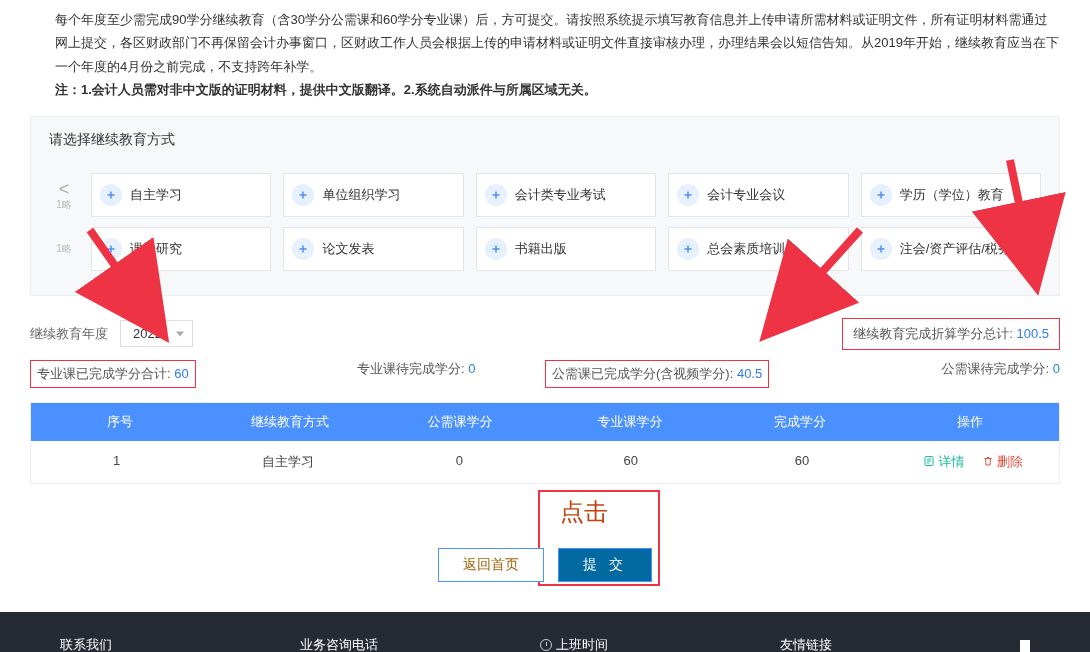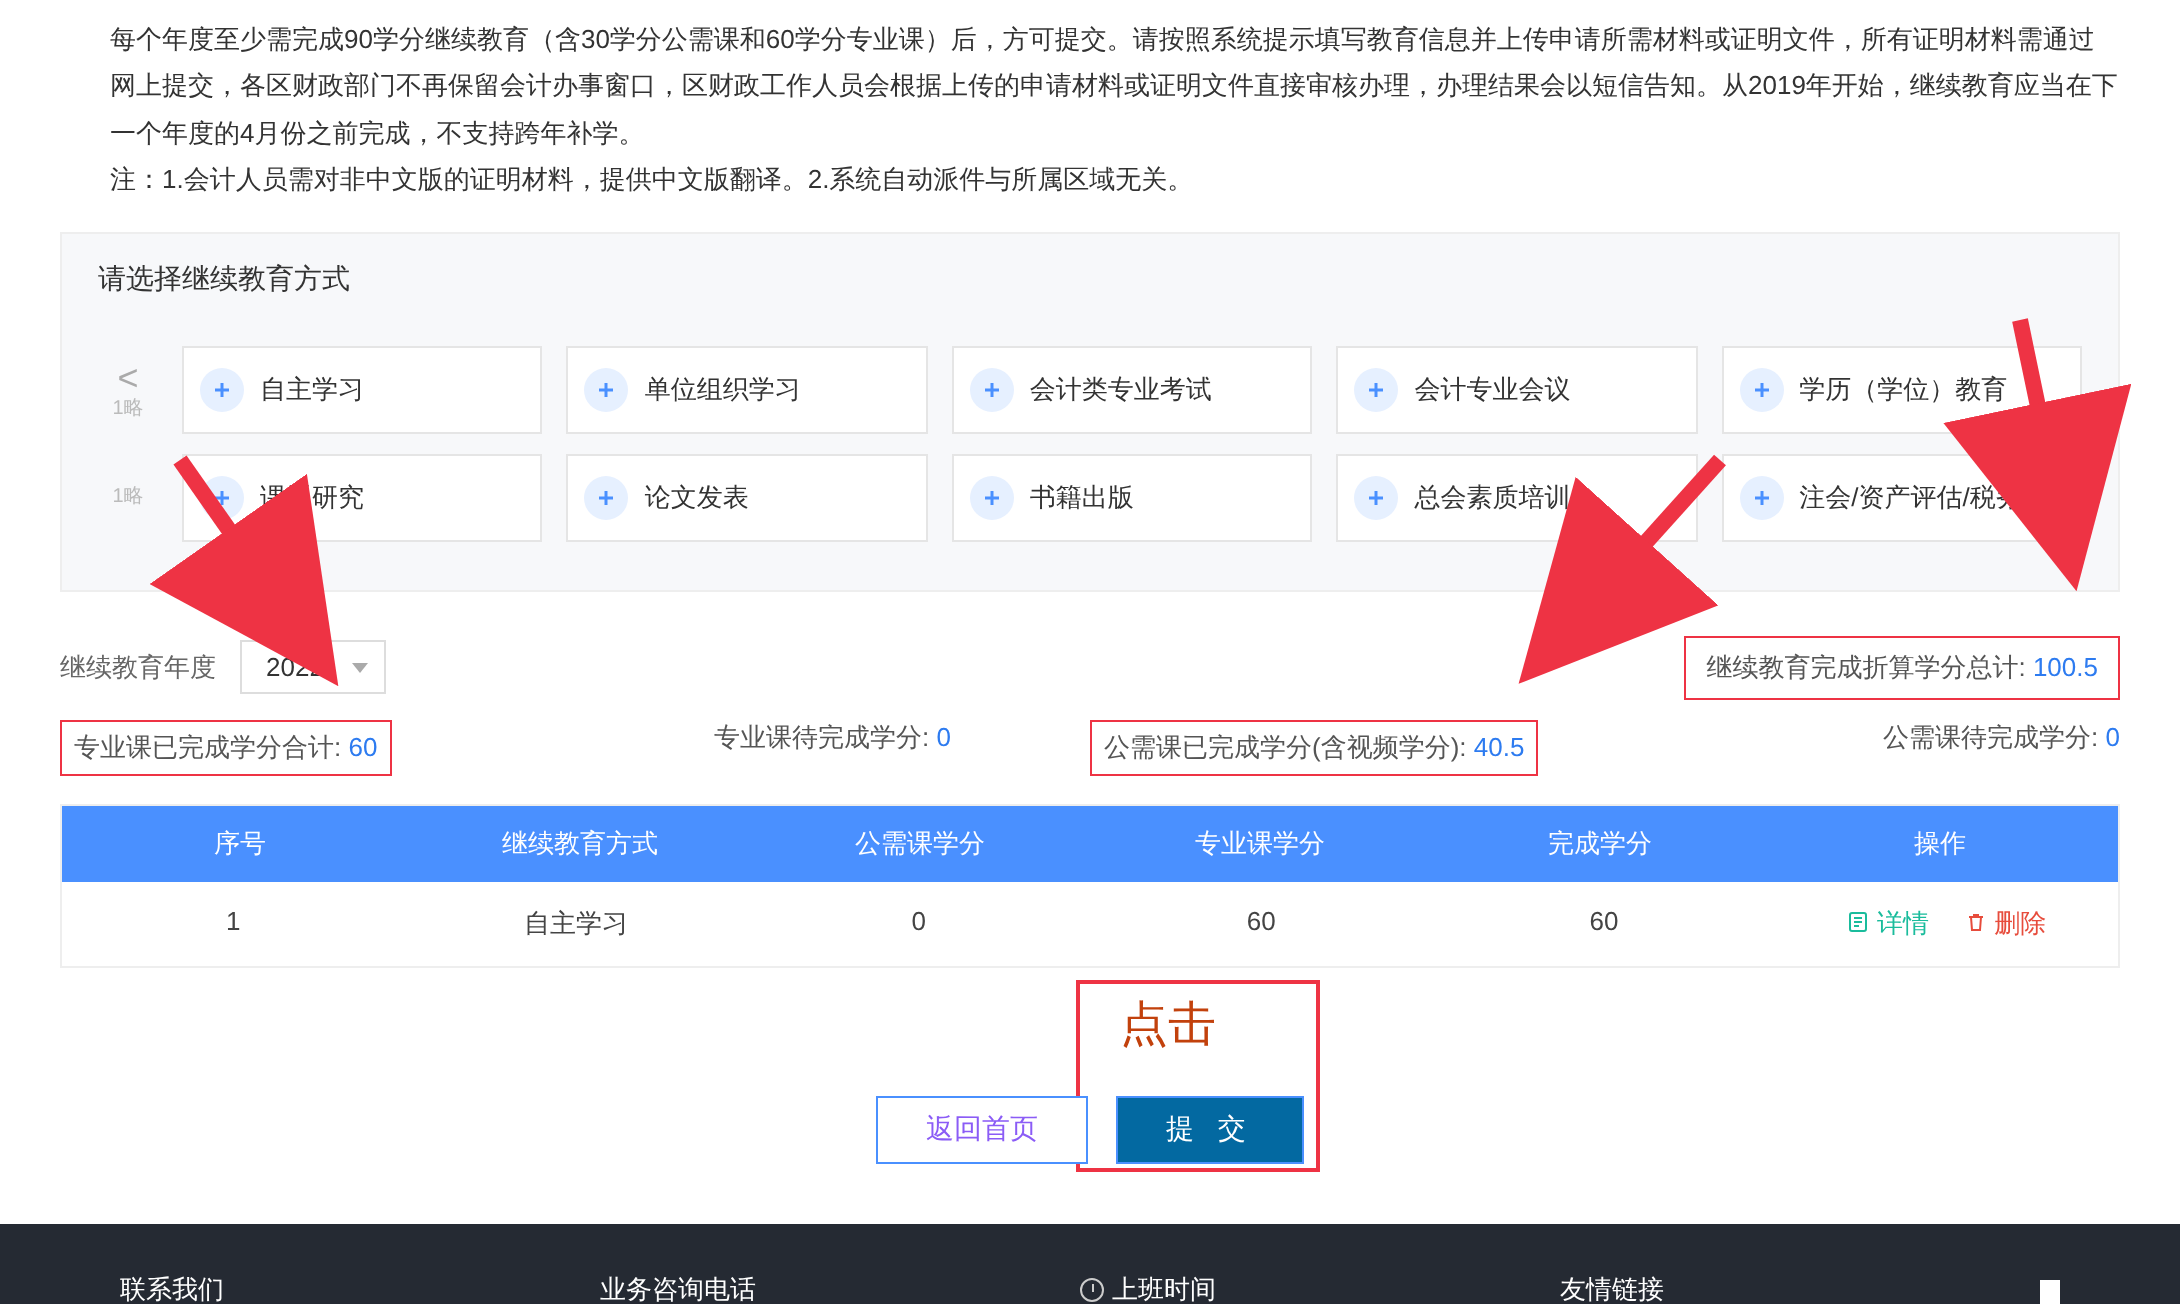--- a/index.html
+++ b/index.html
@@ -1,18 +1,18 @@
 <!DOCTYPE html>
 <html><head>
 <meta charset="utf-8">
 <style>
 *{margin:0;padding:0;box-sizing:border-box;font-family:"Microsoft YaHei",sans-serif}
 body{background:#fff;font-size:13px;color:#333;width:1090px}
 .intro{padding:8px 30px 4px 55px;line-height:1.8;font-size:13px}
-.intro span{font-weight:normal}
+.intro span{font-weight:bold}
 .panel{margin:10px 30px;padding:14px 18px;background:#f7f8fa;border:1px solid #eee}
 .panel-title{font-size:14px;margin-bottom:24px}
 .method-row{display:flex;gap:12px;margin-bottom:10px}
 .method-row .sidecol{width:30px;color:#bbb;font-size:12px;line-height:1;display:flex;flex-direction:column;justify-content:center;align-items:center}
 .method-row .sidecol .ch{font-size:18px;color:#aaa;line-height:1.2}
 .method{flex:1;background:#fff;border:1px solid #e5e5e5;padding:10px 8px;display:flex;align-items:center;gap:8px}
 .plus{width:22px;height:22px;border-radius:50%;background:#e6f0ff;display:flex;align-items:center;justify-content:center;color:#4a90ff;font-size:16px}
 .plus svg{width:12px;height:12px}
 .year-row{display:flex;align-items:center;margin:22px 30px 10px 30px;gap:12px}
 .year-row .lbl{color:#666}
@@ -30,21 +30,21 @@
 .table{margin:0 30px;border:1px solid #eee;background:#fff}
 .thead{background:#4a90ff;color:#fff;display:flex;padding:10px 4px;text-align:center;font-size:13px}
 .tbody{display:flex;padding:12px 0;text-align:center;font-size:13px;color:#444}
 .thead>div,.tbody>div{flex:1}
 .ops{color:#555}
 .ops .detail{color:#1abc9c;margin-right:14px}
 .ops .del{color:#e74c3c}
 .ops .ic{display:inline-block;width:12px;height:12px;vertical-align:-1px;margin-right:3px}
 .btns{display:flex;justify-content:center;gap:14px;margin:12px 0 18px}
 .btn{padding:7px 24px;font-size:14px;cursor:pointer}
-.btn-o{background:#fff;border:1px solid #4a90ff;color:#8b5cf6}
+.btn-o{background:#fff;border:1px solid #4a90ff;color:#a16207}
 .btn-p{background:#0369a1;border:1px solid #4a90ff;color:#fff;letter-spacing:4px}
 .footer{background:#252a33;color:#ccc;padding:24px 60px;display:flex;gap:120px;font-size:13px;margin-top:28px}
 .footer .col{min-width:120px}
 .footer .hd{margin-bottom:0;color:#fff}
 .footer .clock{display:inline-block;width:12px;height:12px;border:1px solid #ccc;border-radius:50%;margin-right:4px;vertical-align:-2px;position:relative}
 .footer .clock::after{content:"";position:absolute;left:5px;top:2px;width:1px;height:4px;background:#ccc}
 
 .arrow{position:absolute;pointer-events:none}
 .arrow svg{overflow:visible}
 .wrap{position:relative}

